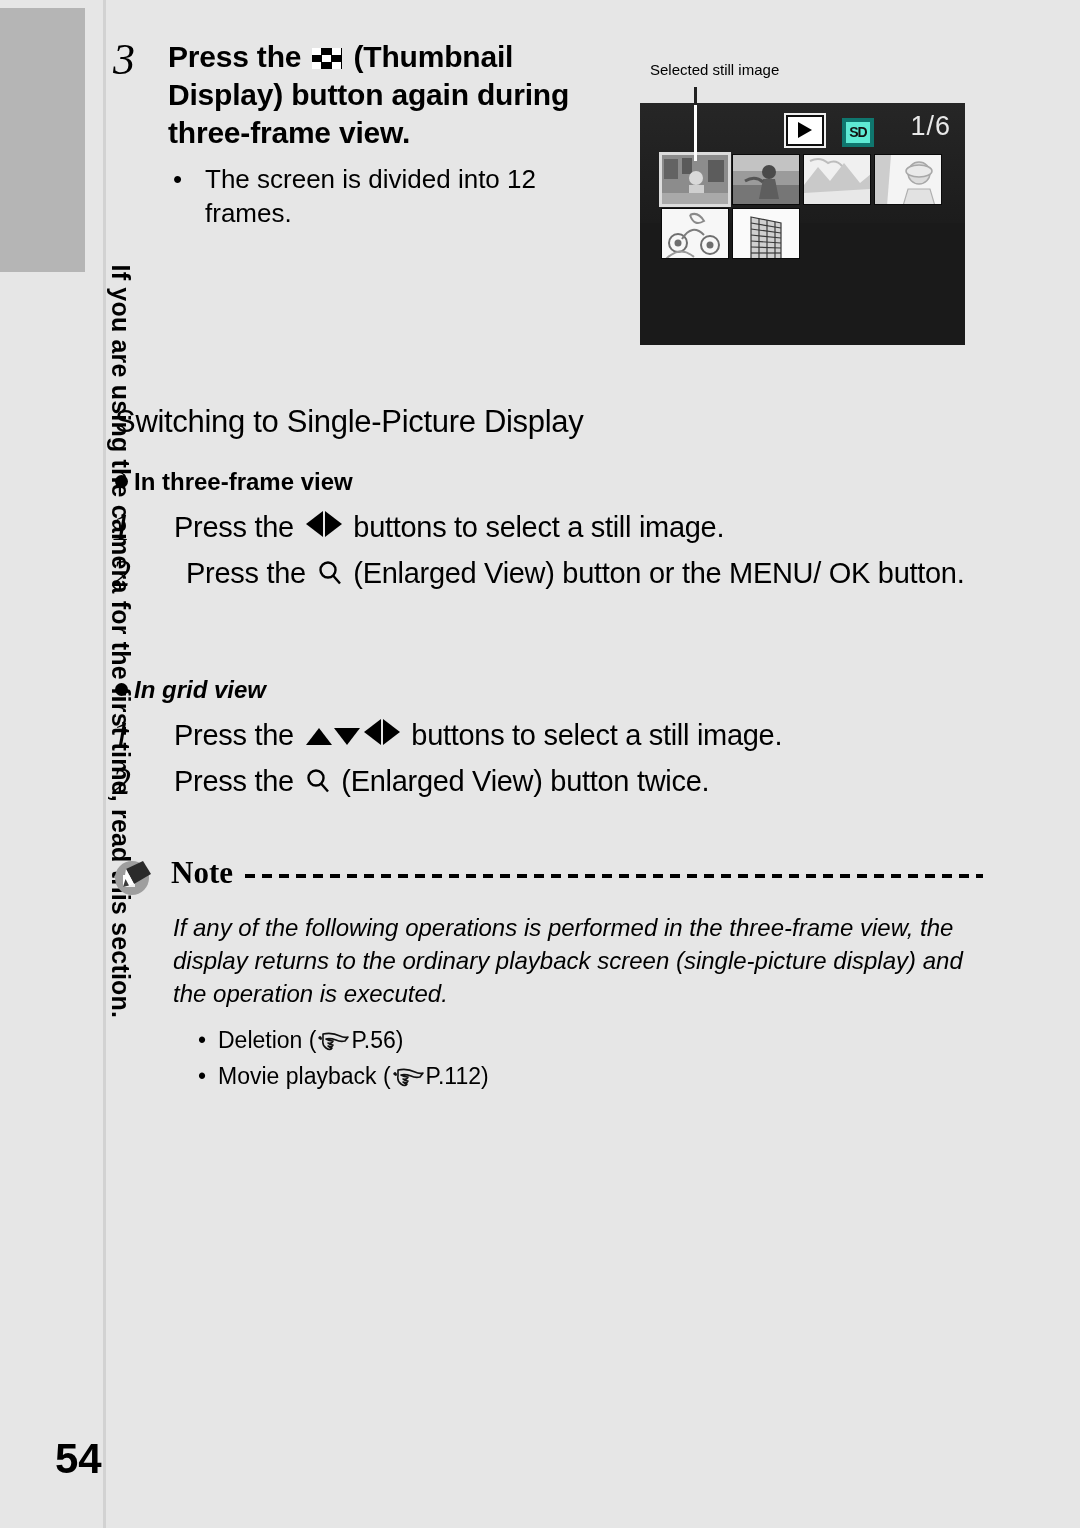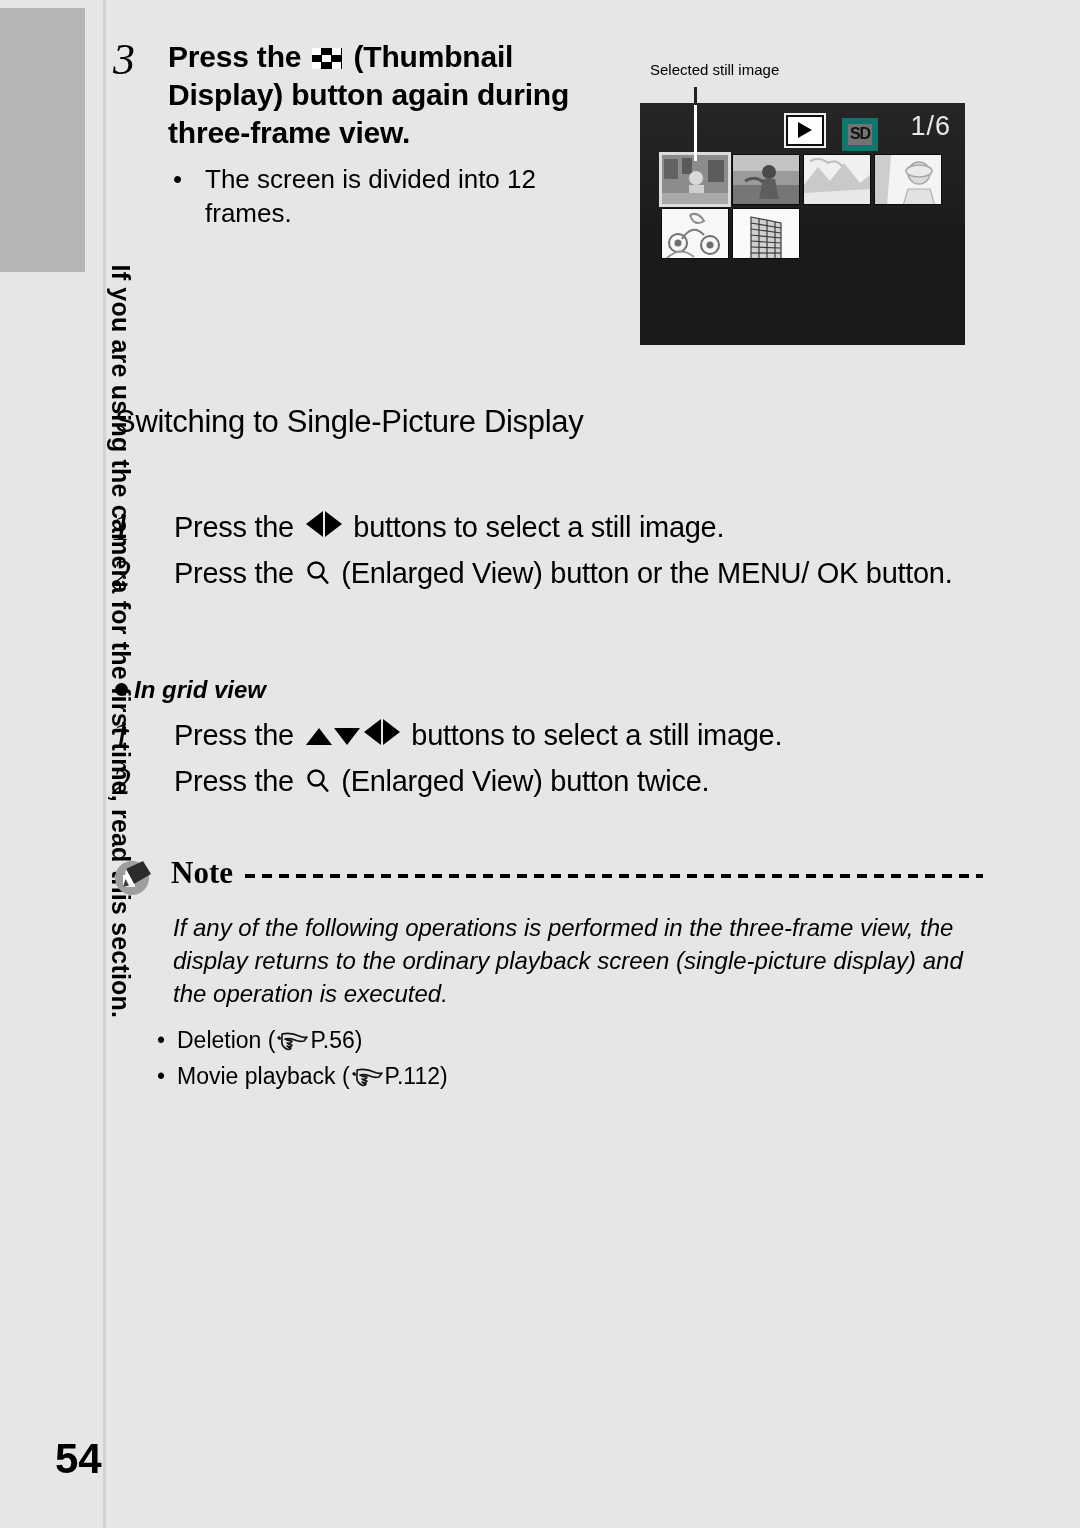--- a/index.html
+++ b/index.html
@@ -202,23 +202,23 @@
     position: absolute;
     left: 10px; top: 5px;
     border-top: 8.5px solid transparent;
     border-bottom: 8.5px solid transparent;
     border-left: 14px solid #000;
   }
   .sd-icon {
     position: absolute;
     left: 202px; top: 7px;
     width: 24px; height: 21px;
-    background: #737373;
-    border: 6px solid #0f766e;
-    font-size: 16px;
+    background: #5eead4;
+    border: 4px solid #0f766e;
+    font-size: 14px;
     font-weight: bold;
     text-align: center;
     line-height: 20px;
     color: #111;
     letter-spacing: -1px;
   }
   .frame-count {
     position: absolute;
     right: 14px; top: 0px;
     color: #e8e8e8;
@@ -334,21 +334,21 @@
   }
   .note-body {
     margin-left: 60px;
     margin-top: 10px;
     font-size: 24px;
     line-height: 33px;
     width: 790px;
     font-style: italic;
   }
   .note-list {
-    margin-left: 44px;
+    margin-left: 85px;
     margin-top: 12px;
     font-size: 23px;
     line-height: 36px;
   }
   .note-list .li .bu {
     display: inline-block;
     width: 20px;
   }
   .icon-hand {
     display: inline-block;
@@ -470,29 +470,32 @@
           </div>
         </div>
       </div>
     </div>
     <div class="callout-line"></div>
     <div class="callout-line-top"></div>
   </div>
 
   <div class="sec-head">Switching to Single-Picture Display</div>
 
+  <div class="bullet-head" style="left:115px; top:468px;">
+    <span class="bd"></span><span>In three-frame view</span>
+  </div>
 
   <div class="num-list" style="top:505px;">
     <div class="num-row">
       <div class="n">1</div>
       <div class="t"><span>Press the </span><span class="arrow-pair"><span class="tri tri-l"></span><span class="tri tri-r"></span></span><span> buttons to select a still image.</span></div>
     </div>
     <div class="num-row">
       <div class="n">2</div>
-      <div class="t" style="width:800px;"><span>Press the </span><span class="icon-mag"><svg width="26" height="26" viewBox="0 0 26 26">
+      <div class="t" style="width:800px;margin-left:12px;"><span>Press the </span><span class="icon-mag"><svg width="26" height="26" viewBox="0 0 26 26">
               <circle cx="11" cy="10" r="7.5" fill="none" stroke="#000" stroke-width="2.4"></circle>
               <line x1="16" y1="15.5" x2="23" y2="23.5" stroke="#000" stroke-width="2.4"></line>
             </svg></span><span> (Enlarged View) button or the MENU/ OK button.</span></div>
     </div>
   </div>
 
   <div class="bullet-head" style="left:115px; top:676px;font-style:italic;">
     <span class="bd"></span><span>In grid view</span>
   </div>
 

